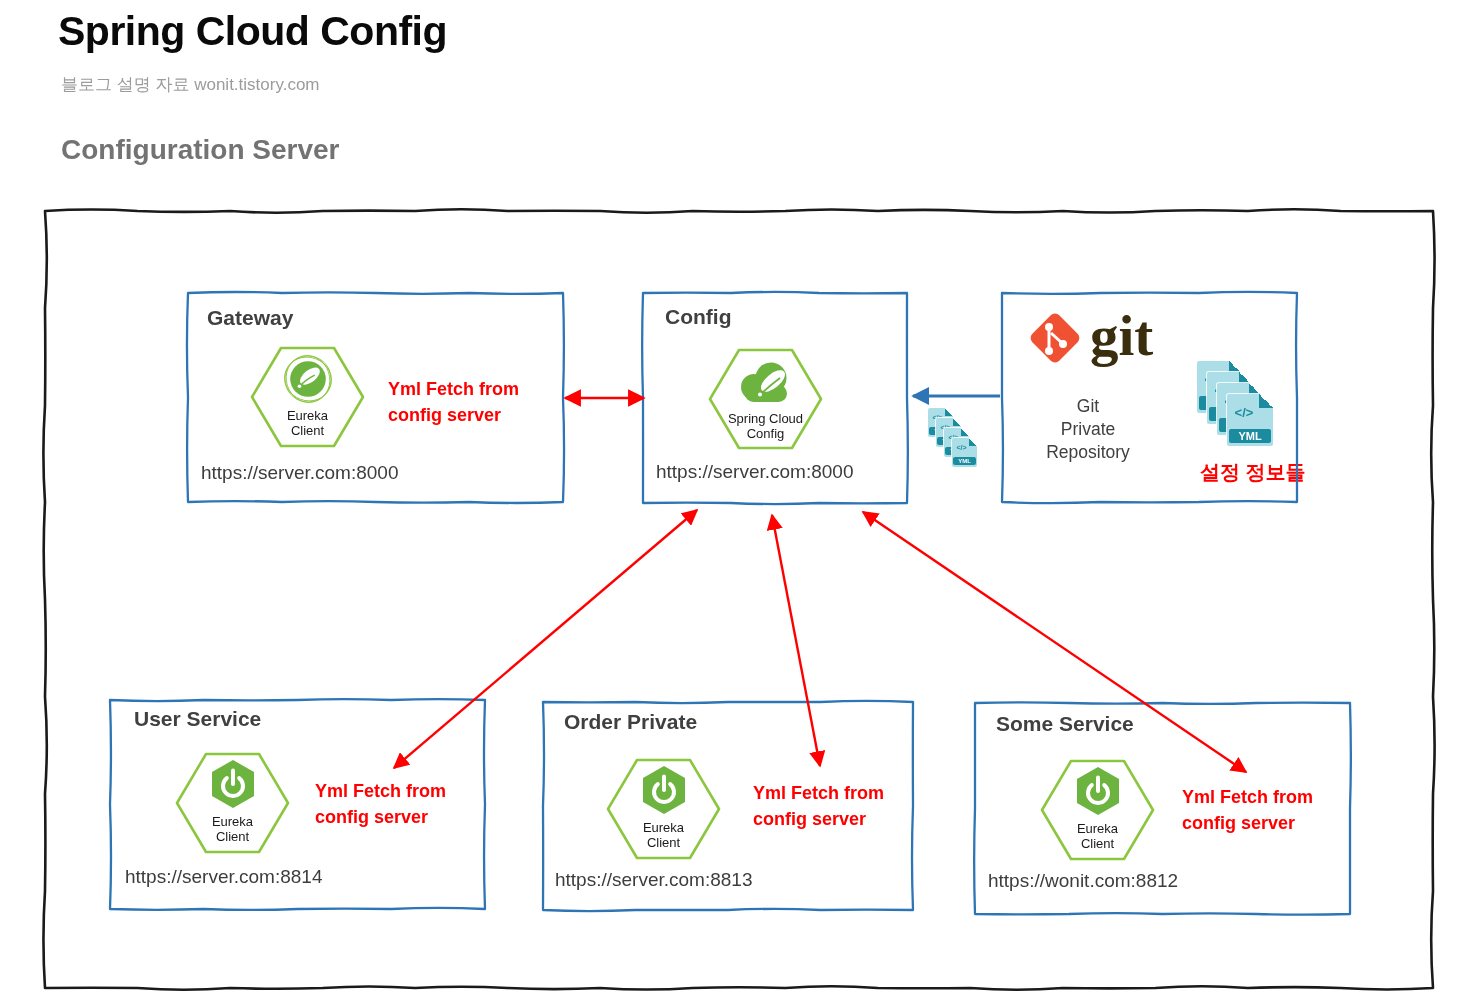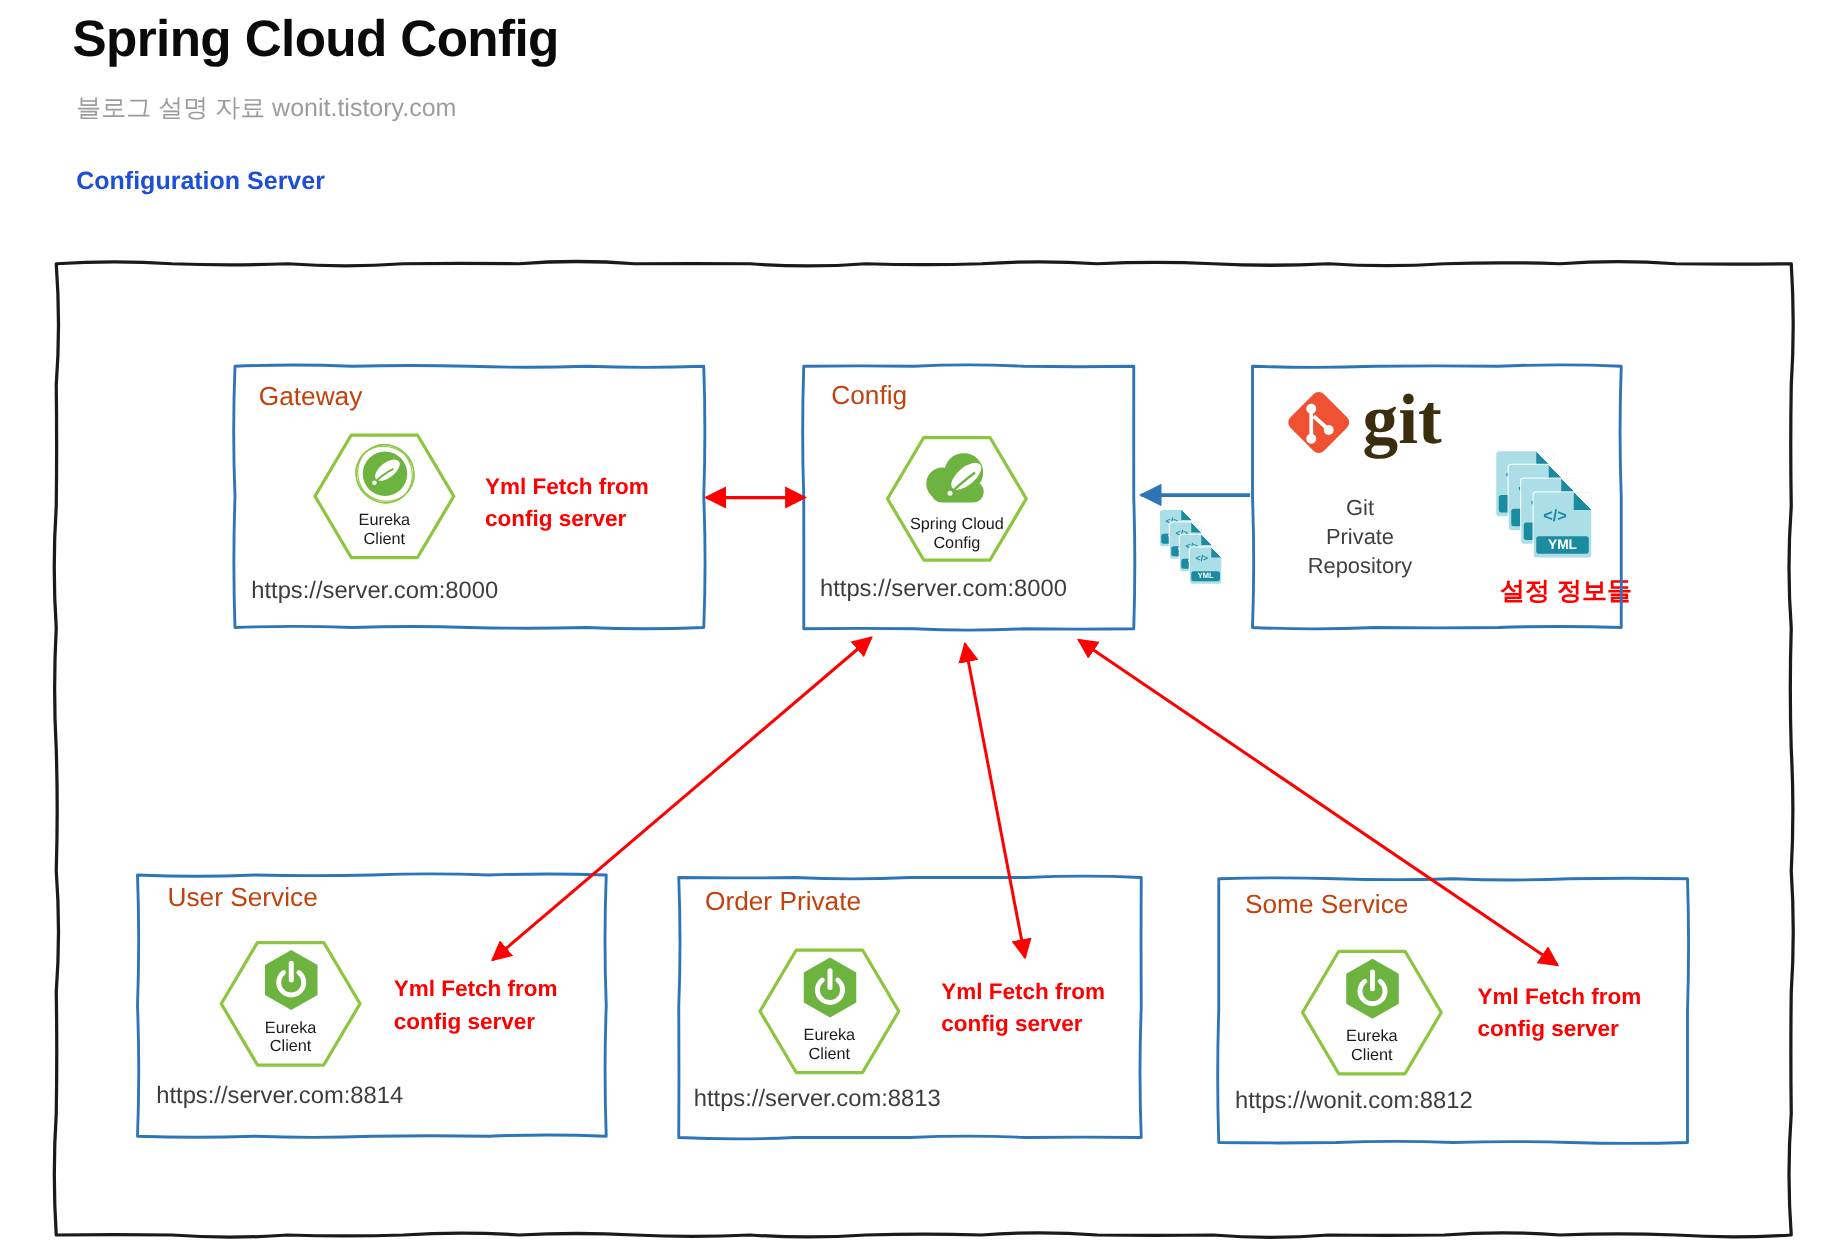--- a/index.html
+++ b/index.html
@@ -1,25 +1,25 @@
 <!DOCTYPE html>
 <html><head>
 <meta charset="utf-8">
 <style>
   html,body{margin:0;padding:0;background:#fff;}
   .stage{position:relative;width:1462px;height:1007px;background:#fff;overflow:hidden;
          font-family:"Liberation Sans",sans-serif;color:#111;}
   
   .title{position:absolute;left:58px;top:8px;font-size:41px;font-weight:700;color:#0a0a0a;letter-spacing:-0.5px;margin:0;}
-  .subtitle{position:absolute;left:61px;top:73px;font-size:20px;color:#9c9c9c;}
-  .section{position:absolute;left:61px;top:134px;font-size:20px;font-weight:700;color:#1d4ed8;margin:0;}
+  .subtitle{position:absolute;left:61px;top:73px;font-size:17px;color:#9c9c9c;}
+  .section{position:absolute;left:61px;top:134px;font-size:28px;font-weight:700;color:#737373;margin:0;}
   
   #wires{position:absolute;left:0;top:0;z-index:6;pointer-events:none;}
   
-  .boxtitle{position:absolute;font-size:21px;color:#c2410c;z-index:3;}
+  .boxtitle{position:absolute;font-size:21px;color:#404040;z-index:3;font-weight:bold;}
   .url{position:absolute;font-size:19px;color:#3d3d3d;z-index:3;}
   .anno{position:absolute;font-size:18px;font-weight:700;color:#FF0000;line-height:1.42;white-space:pre-line;z-index:3;}
   
   .hexnode{position:absolute;width:115px;height:104px;z-index:3;}
   .hexb{position:absolute;left:0;top:0;width:100%;height:100%;}
   .hexb polygon{fill:#ffffff;stroke:#8CC63F;stroke-width:2.6;stroke-linejoin:round;}
   .hexicon{position:absolute;left:0;right:0;top:8px;display:flex;justify-content:center;z-index:2;}
   .hexlabel{position:absolute;left:0;right:0;top:63px;text-align:center;font-size:13px;line-height:1.18;
             color:#1a1a1a;white-space:pre-line;z-index:2;}
   

